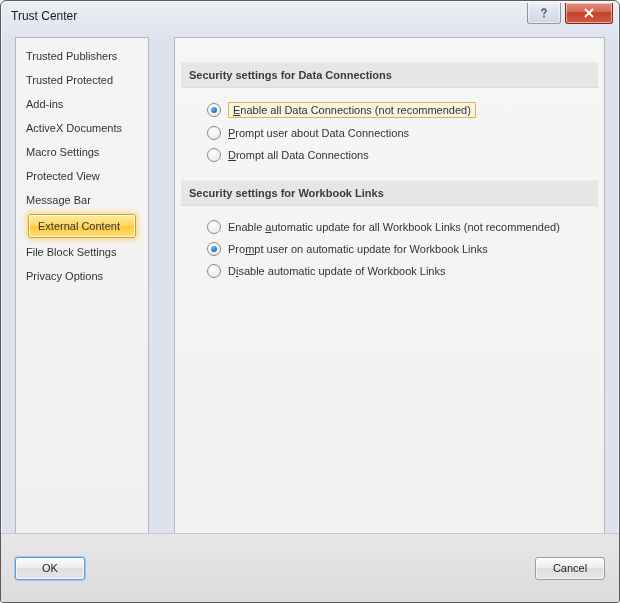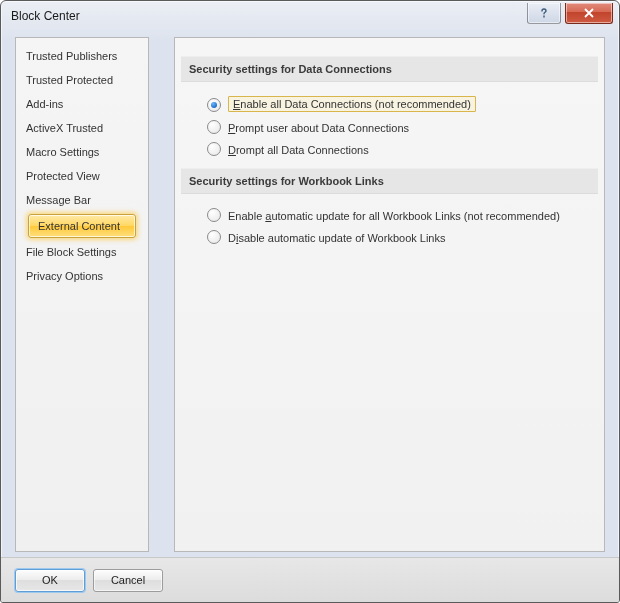--- a/index.html
+++ b/index.html
@@ -10,57 +10,57 @@
   .tb-btn{width:32px;height:20px;border:1px solid rgba(0,0,0,.35);border-top:none;background:linear-gradient(to bottom,#e9edf5,#cfd7e6);border-radius:0 0 3px 3px;display:flex;align-items:center;justify-content:center;box-shadow:inset 0 0 0 1px rgba(255,255,255,.5)}
   .tb-btn.help{margin-right:4px}
   .tb-btn.close{width:46px;background:linear-gradient(to bottom,#e28b7d 0,#d66853 45%,#c1442b 46%,#cf5a42 100%);border-color:#7a2a1a}
   .tb-btn svg{display:block}
   .tb-btn.close svg path{stroke:#fff;stroke-width:1.8}
   .client{position:absolute;inset:36px 14px 50px 14px;display:flex;gap:25px}
   .sidebar{width:132px;border:1px solid #b8b8b8;background:linear-gradient(to bottom,#f5f5f5,#f0f0f0);padding:6px 0;overflow:hidden}
   .sb-item{padding:6px 10px;color:#333;cursor:default;white-space:nowrap}
   .sb-item.selected{position:relative;background:linear-gradient(to bottom,#ffe9a7 0,#ffd864 48%,#ffc837 49%,#ffdf7e 100%);border:1px solid #c9a33a;margin:2px 12px;border-radius:3px;padding:5px 9px;box-shadow:0 0 4px 2px rgba(255,200,60,.6),inset 0 0 0 1px rgba(255,255,255,.7)}
   .content{flex:1;border:1px solid #b8b8b8;background:linear-gradient(to bottom,#f6f6f6,#f1f1f1);padding:10px 14px;overflow:auto}
-  .section-head{background:#e6e6e6;border-bottom:1px solid #dcdcdc;border-top:1px solid #eee;color:#3b3b3b;font-weight:bold;font-size:11px;padding:6px 8px;margin:8px -8px 10px -8px}
-  .radio-row{display:flex;align-items:flex-end;gap:7px;padding:4px 6px 4px 18px;color:#333}
+  .section-head{background:#e6e6e6;border-bottom:1px solid #dcdcdc;border-top:1px solid #eee;color:#3b3b3b;font-weight:bold;font-size:11px;padding:6px 8px;margin:14px -8px 10px -8px}
+  .radio-row{display:flex;align-items:center;gap:7px;padding:4px 6px 4px 18px;color:#333}
   .radio{width:12px;height:12px;border-radius:50%;border:1px solid #8a8a8a;background:radial-gradient(circle at 35% 30%,#fff,#e6e6e6);position:relative;flex:0 0 12px}
   .radio.checked::after{content:"";position:absolute;inset:3px;border-radius:50%;background:radial-gradient(circle at 35% 30%,#6fb7ff,#1d6fc9 70%,#164f8e)}
   .radio-row.highlight{}
   .radio-row.highlight .lbl{border:1px solid #d9b64b;background:rgba(255,240,190,.35);padding:1px 4px;border-radius:1px}
   .lbl u{text-decoration:underline}
-  .footer{position:absolute;left:0;right:0;bottom:0;height:44px;display:flex;align-items:center;justify-content:flex-start;gap:8px;padding:0 14px;background:linear-gradient(to bottom,#e7e7e7,#dcdcdc);border-top:1px solid #c8c8c8}
+  .footer{position:absolute;left:0;right:0;bottom:0;height:44px;display:flex;align-items:center;justify-content:space-between;gap:8px;padding:12px 14px;background:linear-gradient(to bottom,#e7e7e7,#dcdcdc);border-top:1px solid #c8c8c8}
   .btn{min-width:70px;height:23px;border:1px solid #9c9c9c;border-radius:3px;background:linear-gradient(to bottom,#fdfdfd,#ececec 48%,#dedede 49%,#e7e7e7);font:inherit;color:#222;padding:0 14px;box-shadow:inset 0 0 0 1px rgba(255,255,255,.6)}
   .btn.default{border-color:#5f9dd6;box-shadow:0 0 0 1px #9ec9ef,inset 0 0 0 1px rgba(255,255,255,.7)}
 </style>
 </head>
 <body>
 
 <div class="window">
   <div class="titlebar">
-    <span class="title">Block Center</span>
+    <span class="title">Trust Center</span>
     <div class="tb-btns">
       <div class="tb-btn help">
         <svg width="12" height="12" viewBox="0 0 12 12">
             <path d="M4 4c0-1.2 1-2 2-2s2 .8 2 2c0 1.3-2 1.3-2 2.7M6 9v1" fill="none" stroke="#3b5a7a" stroke-width="1.4" stroke-linecap="round"></path>
           </svg>
       </div>
       <div class="tb-btn close">
         <svg width="12" height="10" viewBox="0 0 12 10">
             <path d="M2 1l8 8M10 1l-8 8"></path>
           </svg>
       </div>
     </div>
   </div>
 
   <div class="client">
     <div class="sidebar">
       <div class="sb-item"><span>Trusted Publishers</span></div>
       <div class="sb-item"><span>Trusted Protected</span></div>
       <div class="sb-item"><span>Add-ins</span></div>
-      <div class="sb-item"><span>ActiveX Trusted</span></div>
+      <div class="sb-item"><span>ActiveX Documents</span></div>
       <div class="sb-item"><span>Macro Settings</span></div>
       <div class="sb-item"><span>Protected View</span></div>
       <div class="sb-item"><span>Message Bar</span></div>
       <div class="sb-item selected"><span>External Content</span></div>
       <div class="sb-item"><span>File Block Settings</span></div>
       <div class="sb-item"><span>Privacy Options</span></div>
     </div>
 
     <div class="content">
       <div class="section-head">Security settings for Data Connections</div>
@@ -78,20 +78,24 @@
         <span class="lbl"><u>D</u><span>rompt all Data Connections</span></span>
       </div>
 
       <div class="section-head">Security settings for Workbook Links</div>
 
       <div class="radio-row">
         <span class="radio"></span>
         <span class="lbl"><span>Enable </span><u>a</u><span>utomatic update for all Workbook Links (not recommended)</span></span>
       </div>
       <div class="radio-row">
+        <span class="radio checked"></span>
+        <span class="lbl"><span>Pro</span><u>m</u><span>pt user on automatic update for Workbook Links</span></span>
+      </div>
+      <div class="radio-row">
         <span class="radio"></span>
         <span class="lbl"><span>D</span><u>i</u><span>sable automatic update of Workbook Links</span></span>
       </div>
     </div>
   </div>
 
   <div class="footer">
     <button class="btn default">OK</button>
     <button class="btn">Cancel</button>
   </div>

